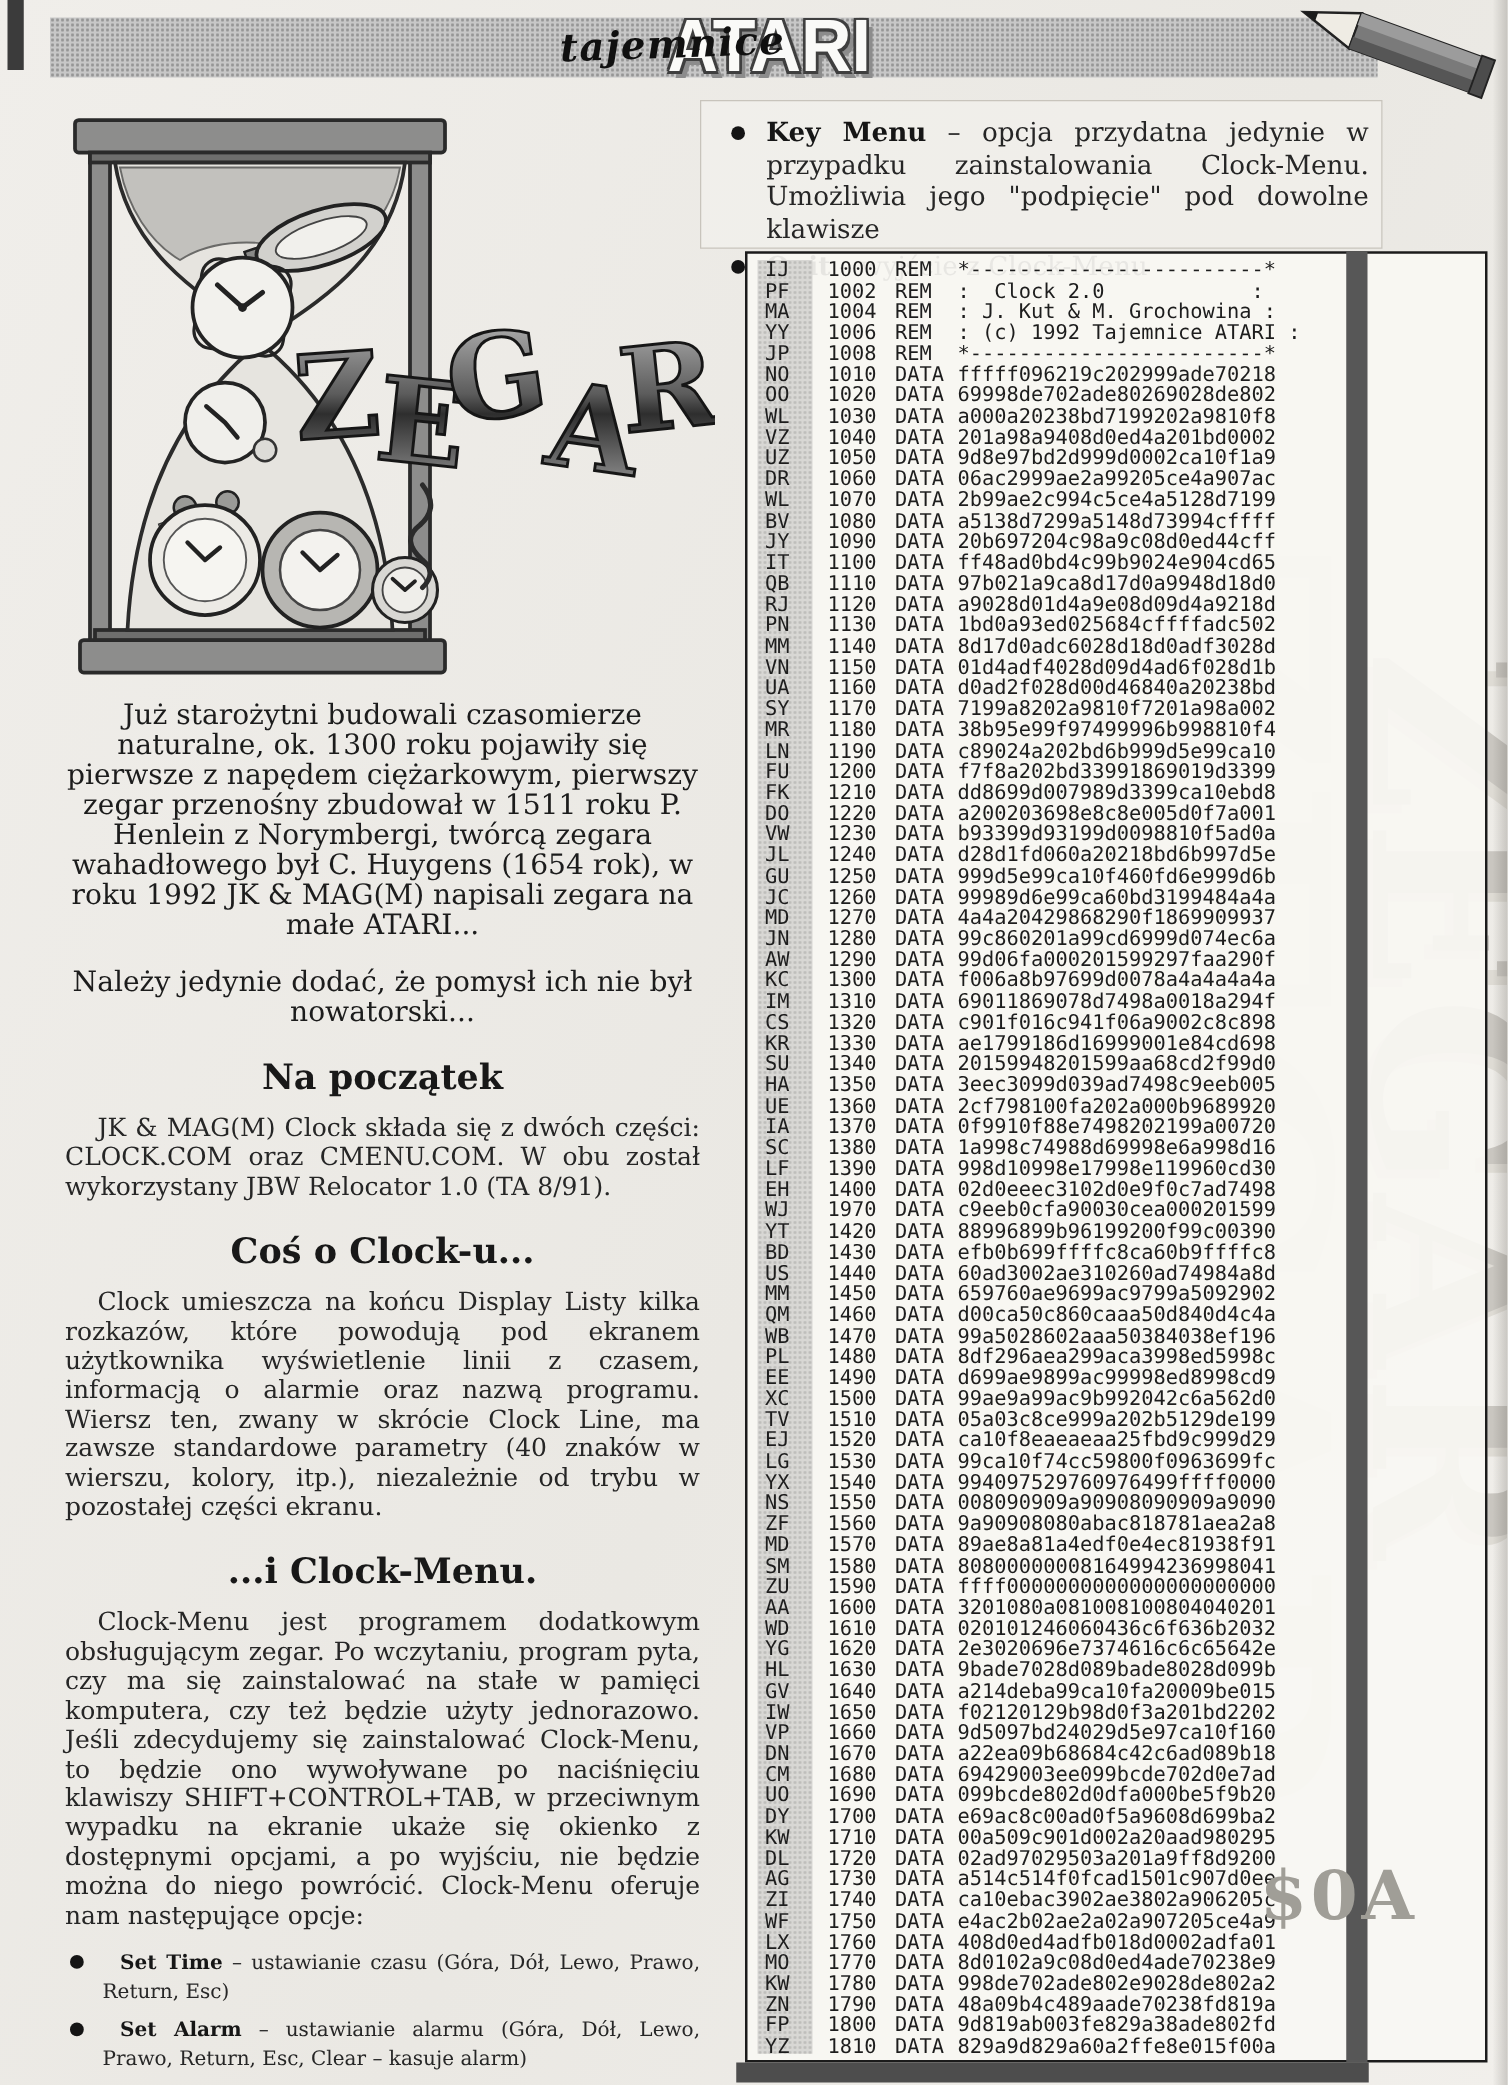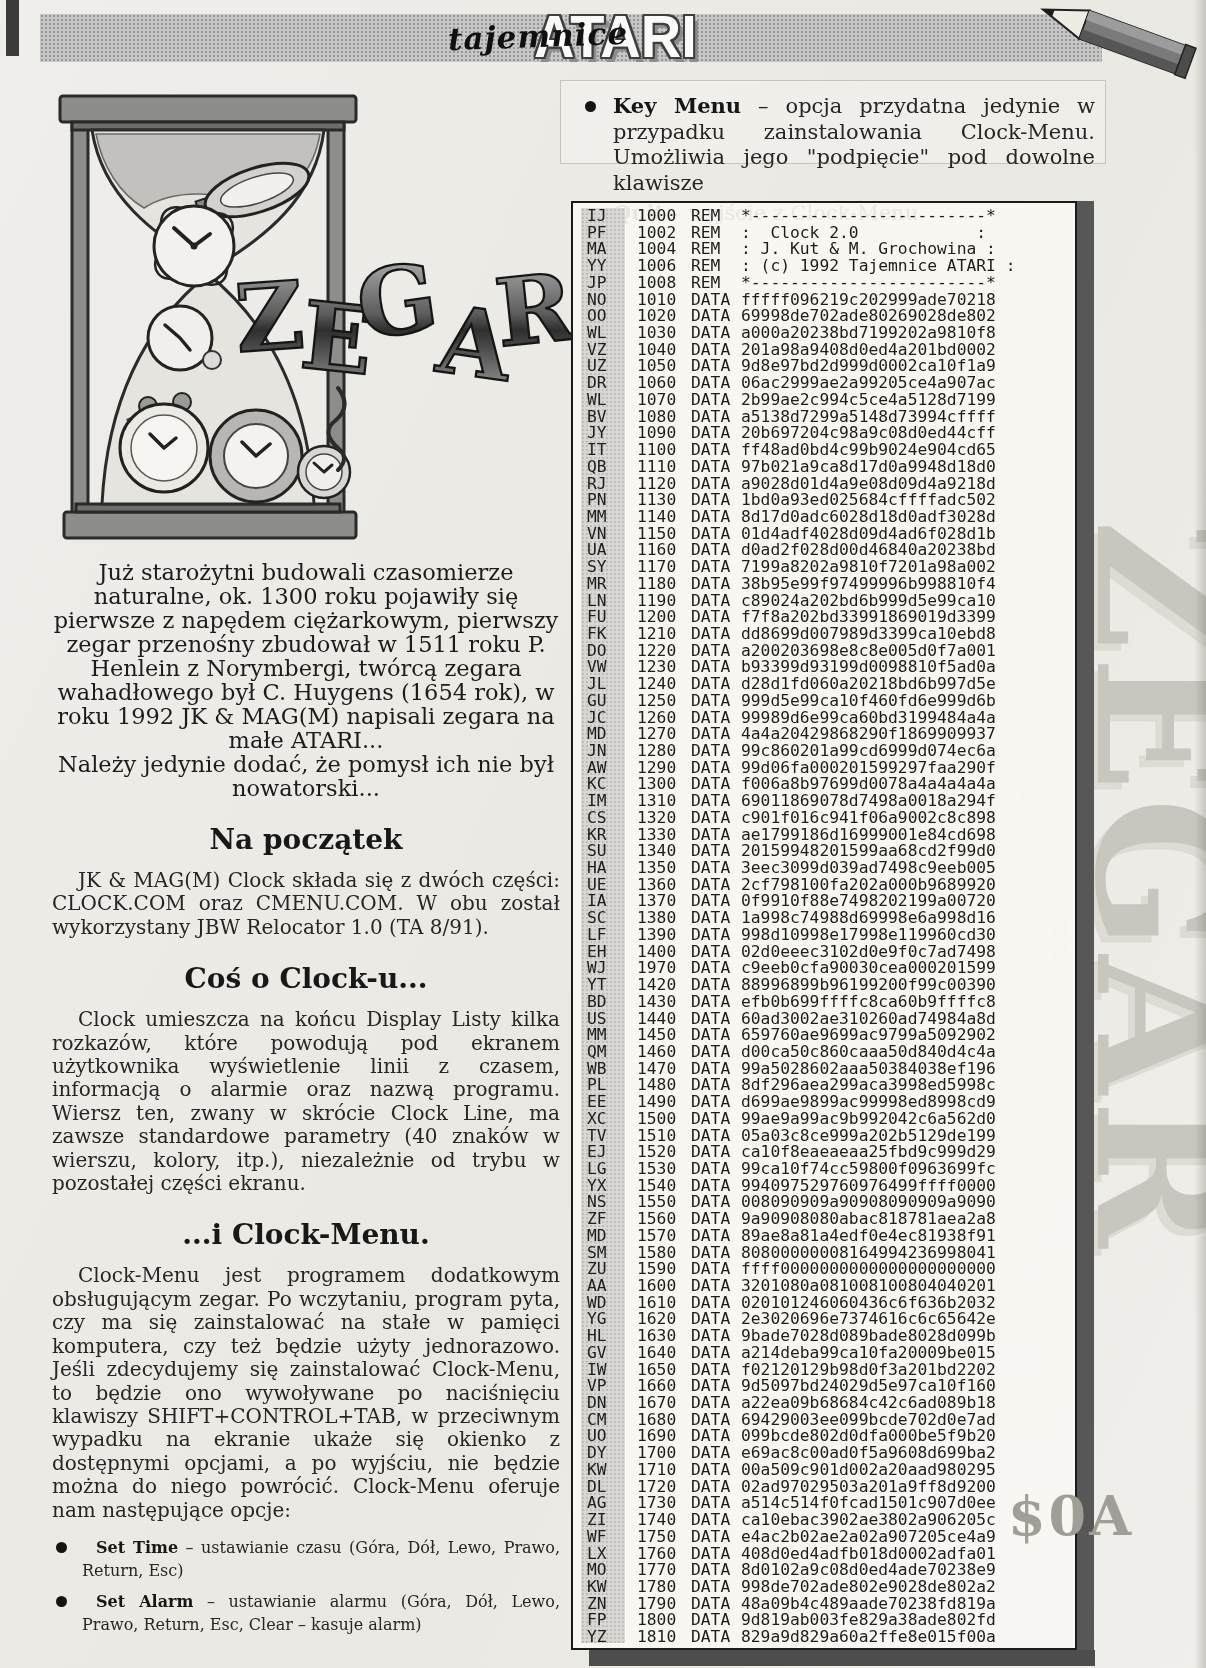--- a/index.html
+++ b/index.html
@@ -25,42 +25,42 @@
                          2px 2px #3f3f3f,-2px 2px #3f3f3f,2px -2px #3f3f3f,-2px -2px #3f3f3f,
                          5px 5px 0 #8c8c8c;}
   .pencil{position:absolute;left:1024px;top:-6px;width:180px;height:86px;z-index:4;}
 
   
   .hourglass{position:absolute;left:52px;top:88px;width:312px;height:458px;z-index:1;}
   .zegar-art{position:absolute;left:236px;top:236px;width:336px;height:176px;z-index:2;}
 
   .leftcol{position:absolute;left:52px;top:560px;width:508px;z-index:2;}
   .lead{font-weight:normal;font-size:22.5px;line-height:24px;text-align:center;margin:0;color:#1c1c1c;}
-  .lead2{}
+  .lead2{margin-top:22px;}
   .h2{font-size:28px;line-height:32px;font-weight:bold;text-align:center;margin:24px 0 13px;color:#181818;}
   .bodytext{font-size:20px;line-height:23.4px;text-align:justify;text-indent:26px;margin:0;color:#262626;}
   .opts{margin-top:14px;}
   .opt{position:relative;padding-left:30px;text-indent:14px;font-size:16px;line-height:23.4px;
        text-align:justify;margin-top:7px;color:#262626;}
   .opt .dot{position:absolute;left:4px;top:6px;width:11px;height:11px;border-radius:50%;
             background:#141414;text-indent:0;}
   .opt b{font-weight:bold;color:#161616;}
 
   
-  .optbox{position:absolute;left:560px;top:80px;width:546px;height:84px;box-sizing:border-box;
+  .optbox{position:absolute;left:560px;top:80px;width:546px;height:119px;box-sizing:border-box;
           border:1.5px solid #c8c4bc;padding:8px 10px 0 12px;z-index:2;background:rgba(244,242,238,.55);}
   .optbox .opt{font-size:21px;line-height:25.5px;padding-left:40px;text-indent:0;margin-top:4px;}
   .optbox .opt .dot{left:12px;top:8px;}
 
   .wm{writing-mode:vertical-rl;font-family:"DejaVu Serif",serif;font-weight:bold;pointer-events:none;}
   .wm-faint{position:absolute;left:812px;top:430px;height:1240px;font-size:262px;color:#e4e1da;z-index:0;}
   .wm-strong{position:absolute;left:1056px;top:520px;height:1150px;font-size:178px;letter-spacing:6px;
              color:#c9c6c0;z-index:1;text-shadow:7px 7px 0 #dedbd4;}
 
-  .listing{position:absolute;left:571px;top:201px;width:506px;height:1449px;box-sizing:border-box;
+  .listing{position:absolute;left:596px;top:201px;width:594px;height:1449px;box-sizing:border-box;
            background:rgba(248,247,243,.92);border:2px solid #1b1b1b;z-index:2;padding-top:5px;}
   .listing::before{content:"";position:absolute;left:8px;top:5px;bottom:5px;width:44px;
            background-color:#d8d7d4;
            background-image:radial-gradient(circle,#bfbebb 1px,transparent 1.3px);
            background-size:4px 4px;}
   .lrow{position:relative;height:16.72px;font-family:"DejaVu Sans Mono",monospace;
         font-size:16.3px;line-height:16.72px;color:#1d1d1d;white-space:pre;}
   .lrow span{position:absolute;top:0;}
   .lrow .chk{left:14px;}
   .lrow .lno{left:64px;}

